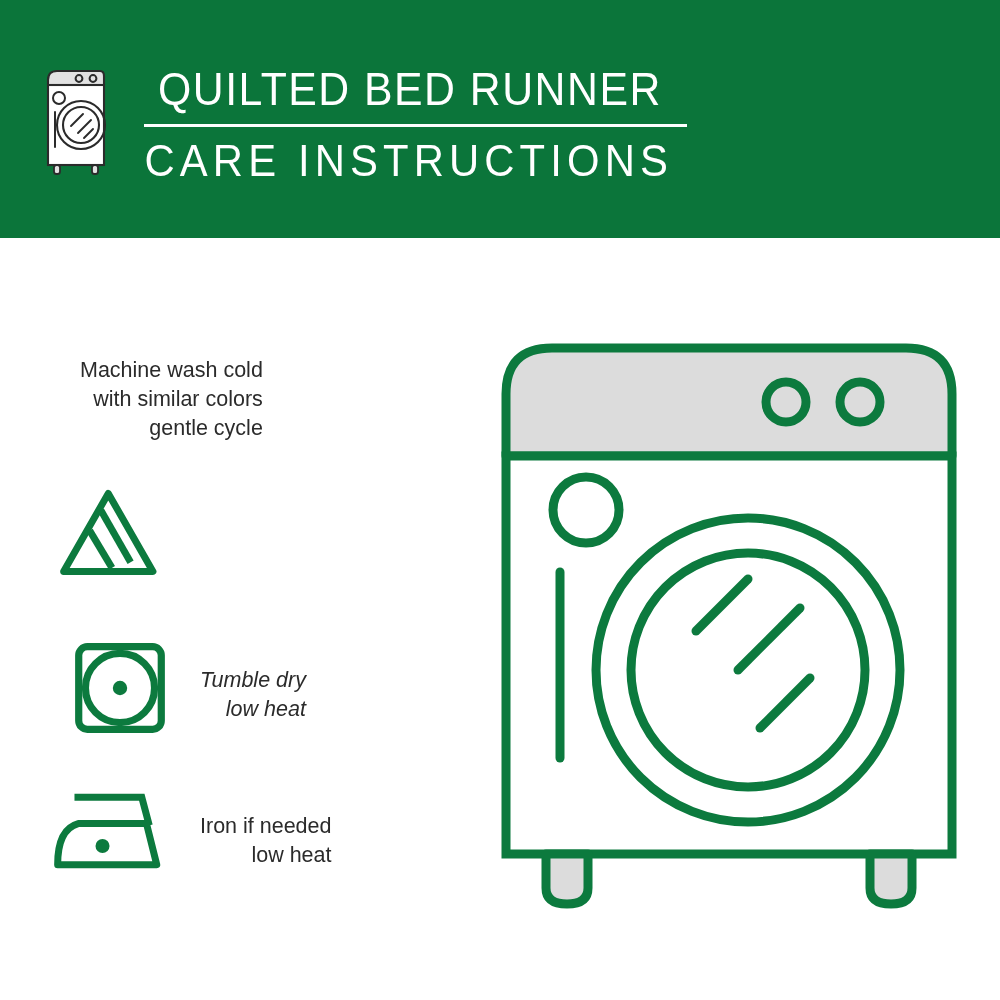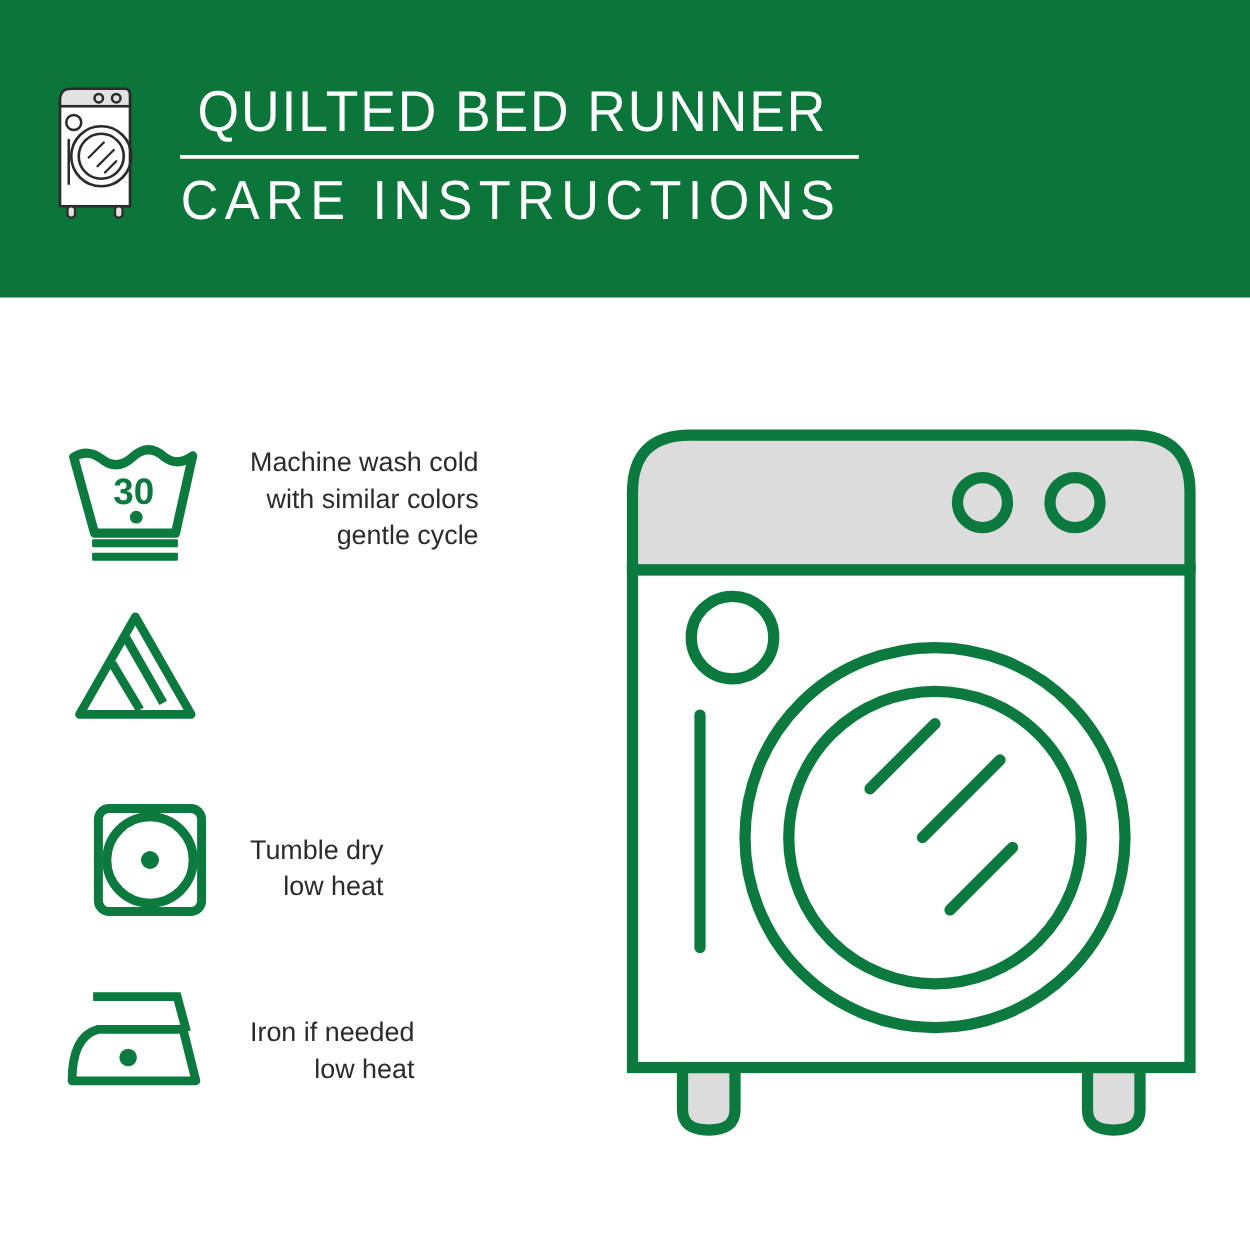--- a/index.html
+++ b/index.html
@@ -101,21 +101,21 @@
     line-height: 29px;
     white-space: pre-line;
     padding-top: 4px;
   }
   #row-0 { top: 112px; }
   #row-1 { top: 248px; }
   #row-2 { top: 402px; }
   #row-3 { top: 550px; }
   #row-0 .care-text { padding-top: 6px; }
   #row-1 .care-text { padding-top: 26px; }
-  #row-2 .care-text { padding-top: 26px; }
+  #row-2 .care-text { padding-top: 26px; font-style: italic; }
   #row-3 .care-text { padding-top: 24px; }
 
   
   #machine-illustration {
     position: absolute;
     left: 498px;
     top: 340px;
     width: 462px;
     height: 580px;
   }
@@ -158,38 +158,20 @@
       <div class="title-line1">QUILTED BED RUNNER</div>
       <div class="title-rule"></div>
       <div class="title-line2">CARE INSTRUCTIONS</div>
     </div>
 
   </div>
 
   <div id="care-list">
 
     <div class="care-row" id="row-0">
-      <div class="care-symbol">
-        <svg viewBox="0 0 120 105" width="118" height="103" aria-hidden="true">
-
-          <path d="M9 16
-                   Q20 9 31 17
-                   Q44 28 57 16
-                   Q70 4 83 16
-                   Q94 24 106 15
-                   L92 78 L26 78 Z" fill="none" stroke="#0c7a3e" stroke-width="7.5" stroke-linejoin="round" stroke-linecap="round"></path>
-
-          <text x="58" y="54" text-anchor="middle" font-family="Liberation Sans, sans-serif" font-size="30" font-weight="bold" fill="#0c7a3e">30</text>
-
-          <circle cx="60" cy="65" r="5.2" fill="#0c7a3e"></circle>
-
-          <rect x="24" y="83" width="70" height="6.5" rx="1" fill="#0c7a3e"></rect>
-          <rect x="24" y="94" width="70" height="6.5" rx="1" fill="#0c7a3e"></rect>
-        </svg>
-      </div>
       <div class="care-text">Machine wash cold
 with similar colors
 gentle cycle</div>
     </div>
 
     <div class="care-row" id="row-1">
       <div class="care-symbol">
         <svg viewBox="0 0 120 100" width="112" height="93" aria-hidden="true">
 
           <path d="M56 8 L104 92 L8 92 Z" fill="none" stroke="#0c7a3e" stroke-width="7.5" stroke-linejoin="round"></path>

